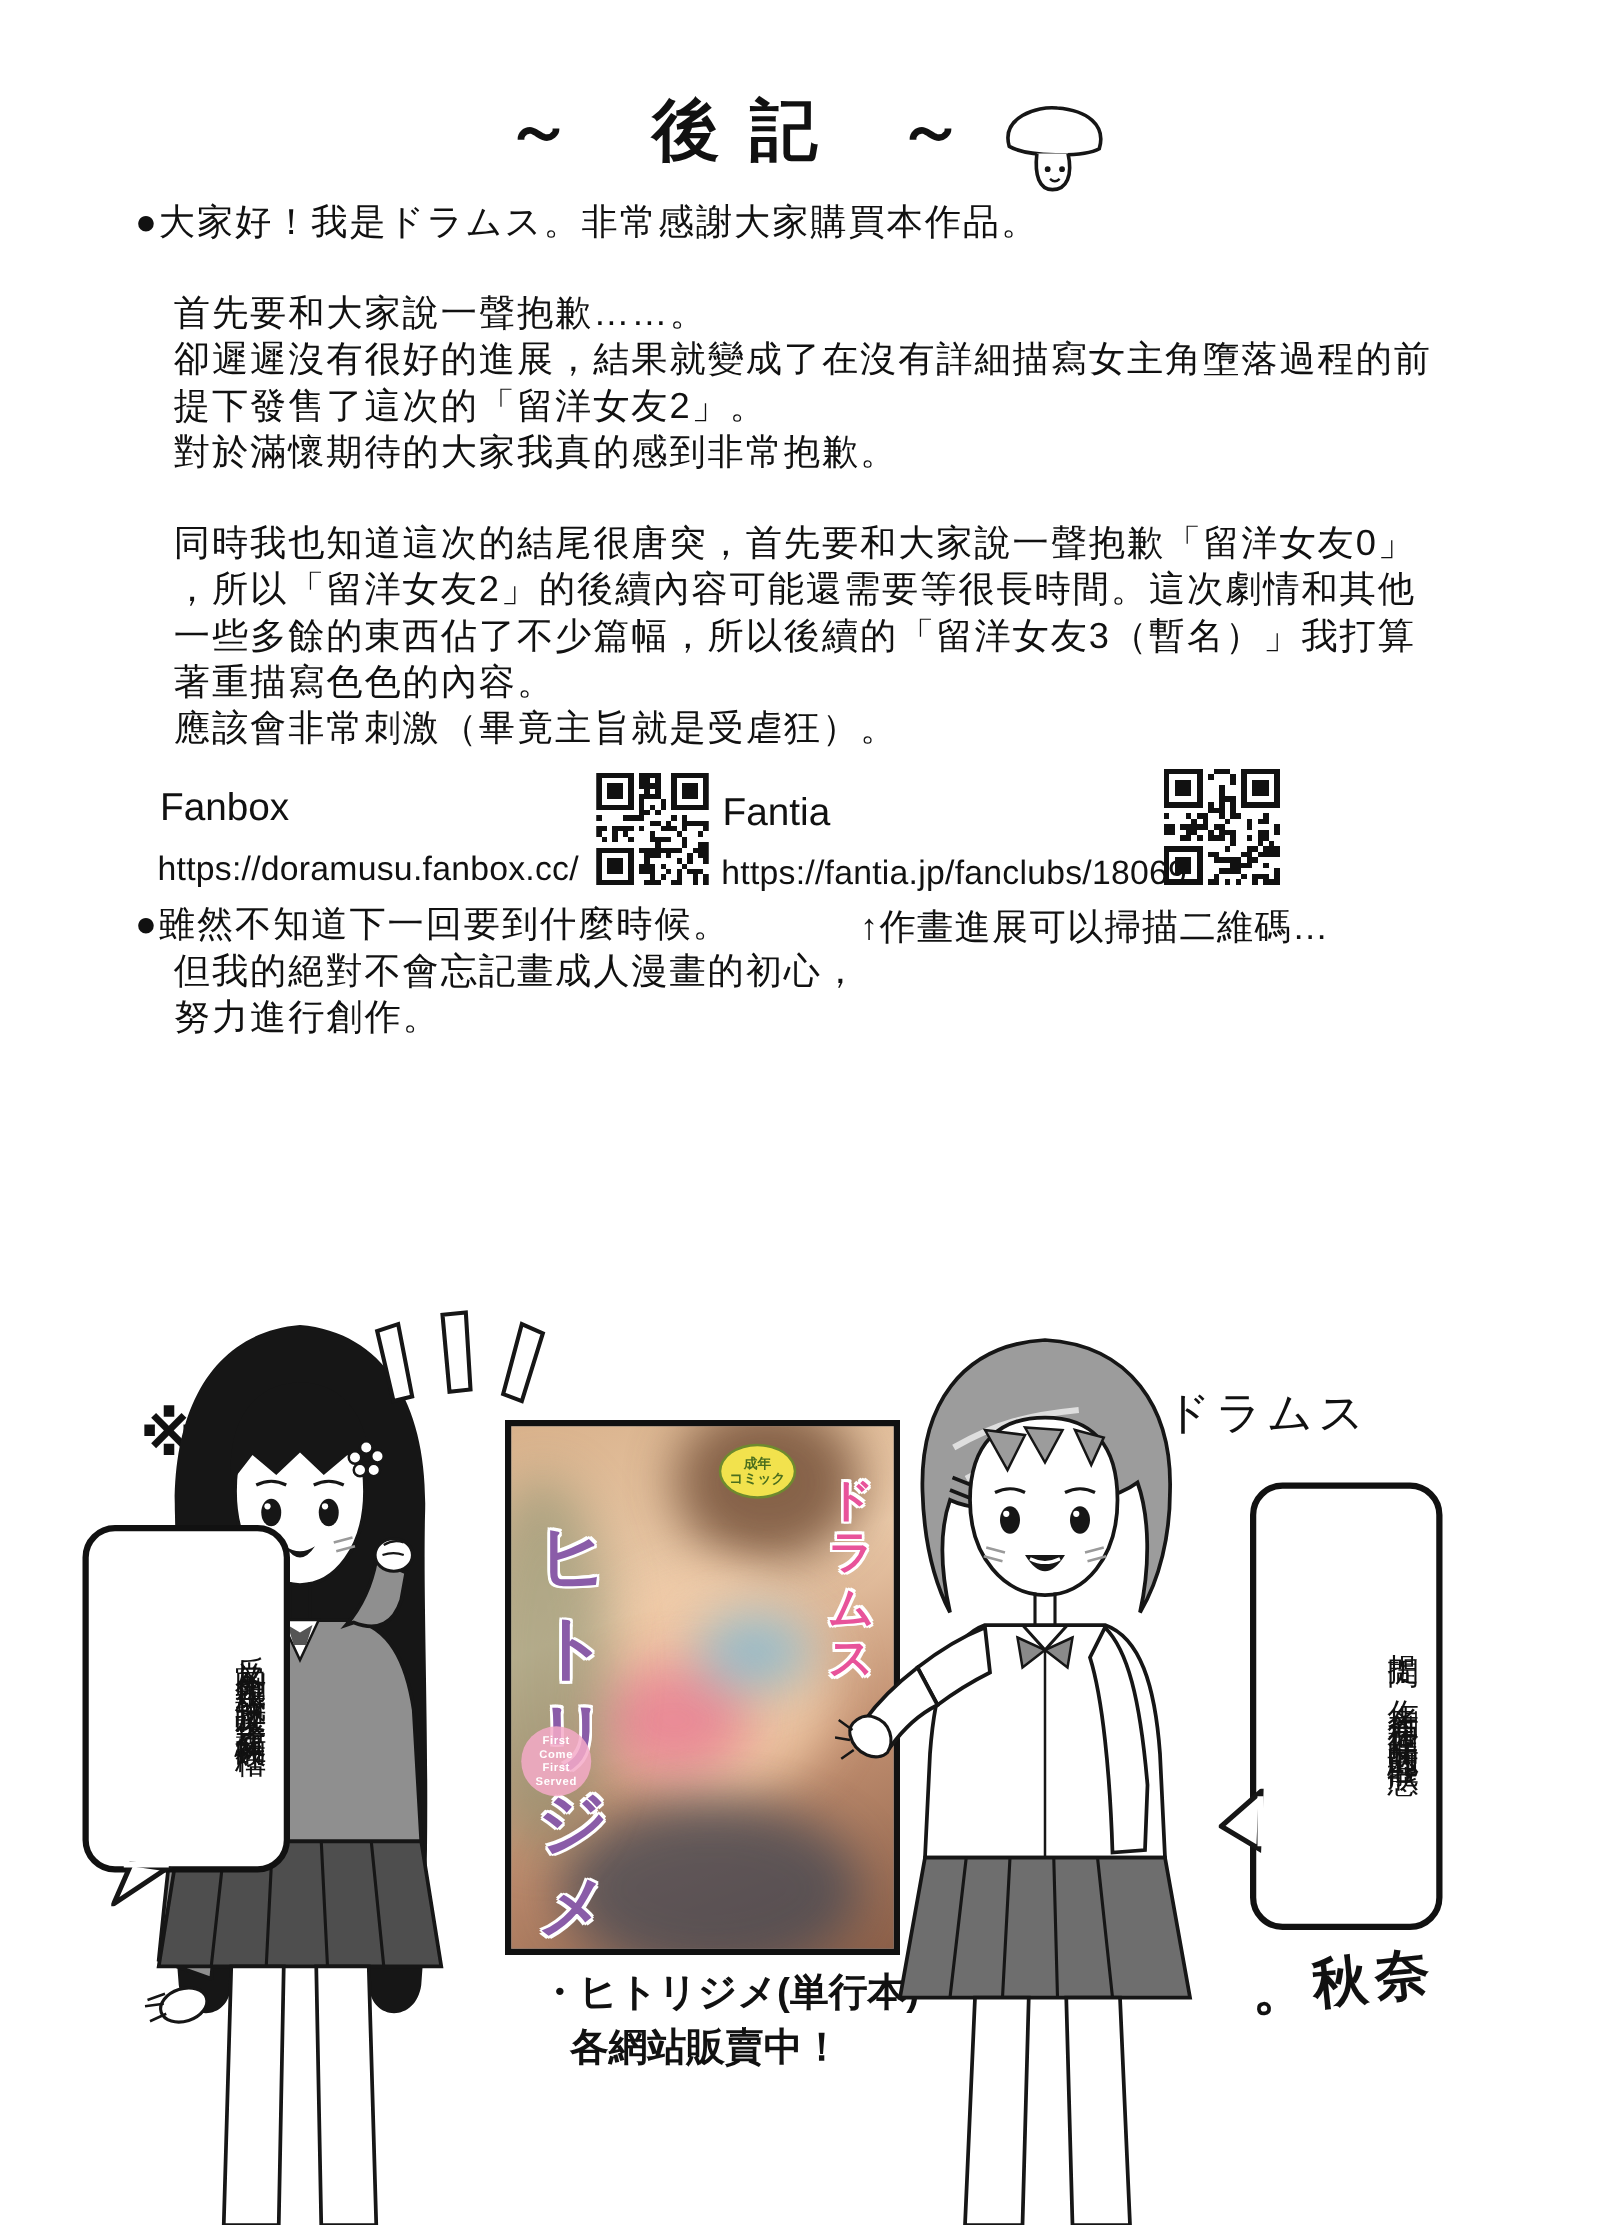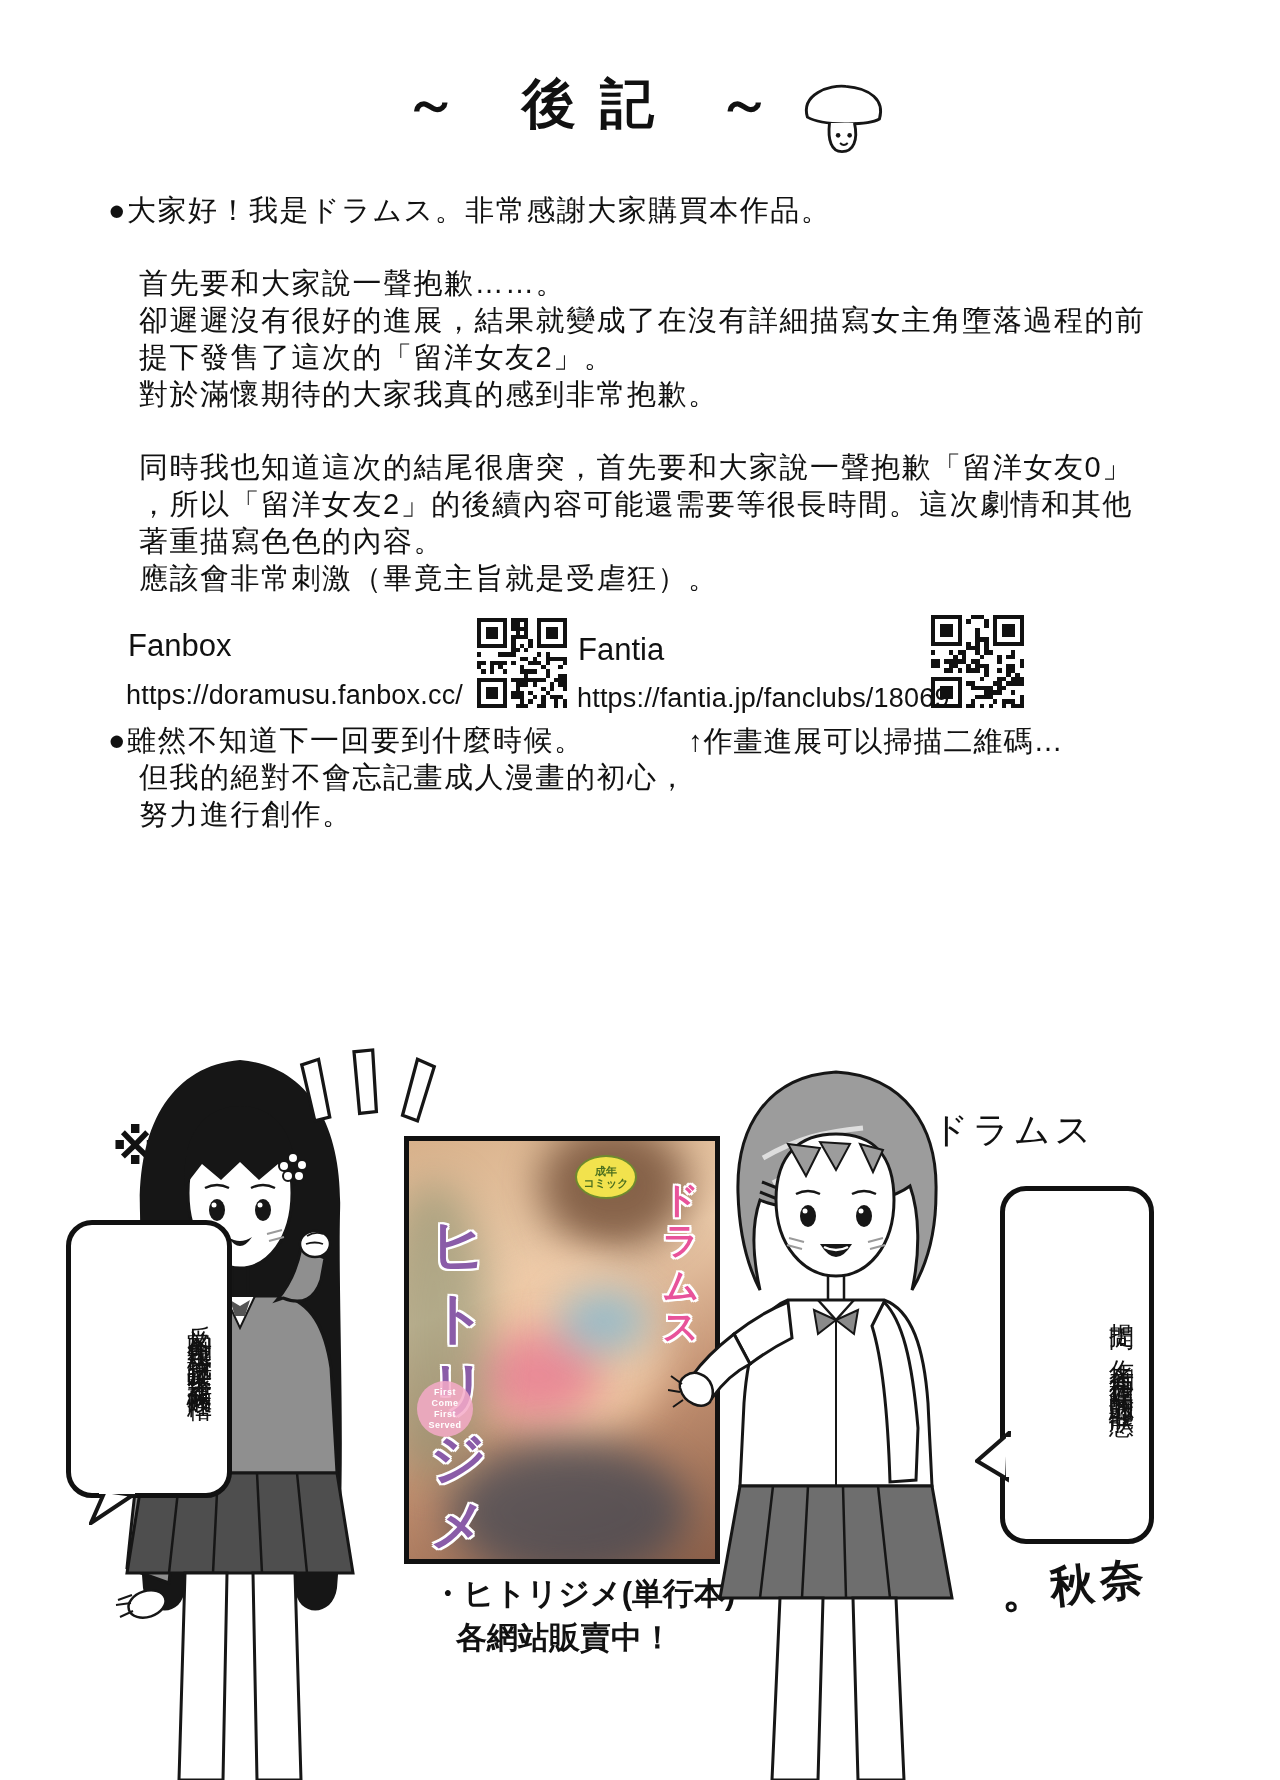--- a/index.html
+++ b/index.html
@@ -88,28 +88,29 @@
   <div class="abs" style="left:793px;top:80px;">
     <svg class="lineart" width="96" height="80" viewBox="0 0 100 82">
       <path d="M15,38 C8,14 38,4 55,6 C80,8 96,20 90,40 C78,47 30,47 15,38 Z" fill="#fff" stroke="#161616" stroke-width="3"></path>
       <path d="M38,44 C36,62 40,74 51,74 C63,74 68,62 64,44" fill="#fff" stroke="#161616" stroke-width="3"></path>
       <circle cx="47" cy="57" r="2.4" fill="#161616"></circle>
       <circle cx="59" cy="57" r="2.4" fill="#161616"></circle>
       <path d="M49,65 q4,4 8,0" fill="none" stroke="#161616" stroke-width="2"></path>
     </svg>
   </div>
 
-  <div class="abs text-block" style="left:108px;top:160px;width:1110px;margin-top:32px;">
+  <div class="abs text-block" style="left:108px;top:160px;width:1110px;">
     <div class="line bullet gap-after">●大家好！我是ドラムス。非常感謝大家購買本作品。</div>
     <div class="line">首先要和大家說一聲抱歉……。</div>
     <div class="line">卻遲遲沒有很好的進展，結果就變成了在沒有詳細描寫女主角墮落過程的前</div>
     <div class="line">提下發售了這次的「留洋女友2」。</div>
     <div class="line gap-after">對於滿懷期待的大家我真的感到非常抱歉。</div>
     <div class="line">同時我也知道這次的結尾很唐突，首先要和大家說一聲抱歉「留洋女友0」</div>
     <div class="line">，所以「留洋女友2」的後續內容可能還需要等很長時間。這次劇情和其他</div>
+    <div class="line">一些多餘的東西佔了不少篇幅，所以後續的「留洋女友3（暫名）」我打算</div>
     <div class="line">著重描寫色色的內容。</div>
     <div class="line">應該會非常刺激（畢竟主旨就是受虐狂）。</div>
   </div>
 
   <div class="abs link-label" style="left:128px;top:628px;">Fanbox</div>
   <div class="abs link-url" style="left:126px;top:680px;">https://doramusu.fanbox.cc/</div>
   <div class="abs qr" style="left:477px;top:618px;width:90px;height:90px;">
       <svg viewBox="0 0 21 21" fill="#111">
         <rect x="0" y="0" width="1" height="1"></rect>
         <rect x="1" y="0" width="1" height="1"></rect>

